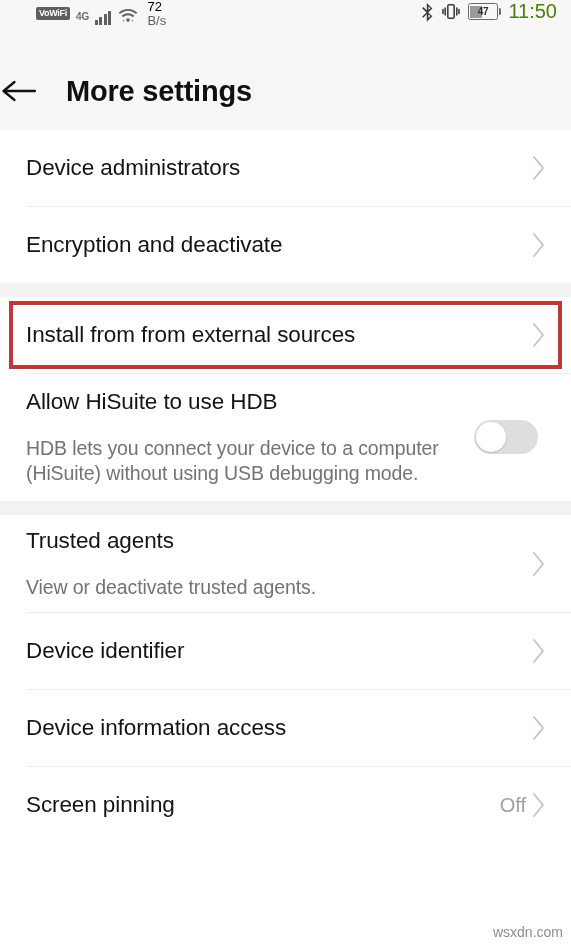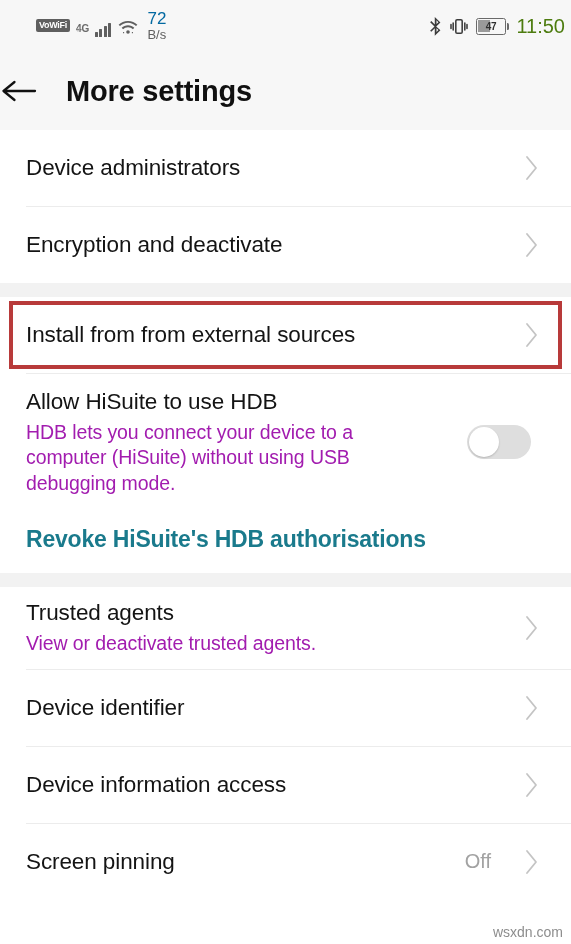--- a/index.html
+++ b/index.html
@@ -8,22 +8,22 @@
     background: #ffffff;
     font-family: "Liberation Sans", sans-serif;
     -webkit-font-smoothing: antialiased;
     overflow: hidden;
   }
   .screen { width: 571px; height: 944px; position: relative; background: #ffffff; }
 
   
   .statusbar {
     height: 52px; background: #f7f7f7;
-    display: flex; align-items: center;
-    padding: 0 6px 0 36px;
+    display: flex; align-items: flex-start;
+    padding: 0 14px 0 36px;
     position: relative;
     gap: 8px;
   }
   .sb-left { display: flex; align-items: center; gap: 6px; }
   .sb-right { display: flex; align-items: center; gap: 7px; margin-left: auto; }
 
   .vowifi-badge {
     background: #5f5f5f; color: #ffffff;
     font-size: 9px; font-weight: bold;
     letter-spacing: -0.3px;
@@ -40,21 +40,21 @@
   .sig-sub { font-size: 7px; color: #b4b4b4; position: absolute; top: 11px; left: 1px; line-height:1;}
   .bars { display: flex; align-items: flex-end; gap: 1.5px; margin-left: 19px; height: 14px; }
   .bars i { width: 3px; background: #5f5f5f; display:block; border-radius: .5px; }
   .bars i:nth-child(1){ height: 5px; }
   .bars i:nth-child(2){ height: 8px; }
   .bars i:nth-child(3){ height: 11px; }
   .bars i:nth-child(4){ height: 14px; }
 
   .wifi-ico { width: 22px; height: 18px; display:block; }
   .speed { line-height: 1.05; text-align: left; margin-left: 2px; }
-  .speed .n { font-size: 17px; color: #0369a1; display:block; }
+  .speed .n { font-size: 13px; color: #000000; display:block; }
   .speed .u { font-size: 13px; color: #5f5f5f; display:block; }
 
   .bt-ico { width: 13px; height: 20px; display:block; }
   .vib-ico { width: 20px; height: 19px; display:block; }
 
   .battery { display: flex; align-items: center; }
   .batt-body {
     width: 30px; height: 17px; border: 1.6px solid #6a6a6a;
     border-radius: 2.5px; position: relative;
     display: flex; align-items: center; justify-content: center;
@@ -79,28 +79,27 @@
   .back-arrow { width: 38px; height: 30px; flex: none; }
   .page-title { font-size: 29px; color: #101010; font-weight: bold; letter-spacing: -0.2px; }
 
   
   .list { background: #ffffff; }
   .gap { height: 14px; background: #f2f2f2; }
 
   .row {
     background: #ffffff;
     display: flex; align-items: center;
-    padding: 0 32px 0 26px;
+    padding: 0 25px 0 26px;
     min-height: 76px;
     position: relative;
-    gap: 28px;
   }
   .row .texts { flex: 1 1 auto; min-width: 0; padding-right: 6px; }
   .row .title { font-size: 22.5px; color: #141414; line-height: 1.25; letter-spacing: -0.1px;}
-  .row .subtitle { font-size: 19.5px; color: #a21caf; line-height: 1.3; margin-top: 4px; letter-spacing: -0.1px;}
+  .row .subtitle { font-size: 19.5px; color: #737373; line-height: 1.3; margin-top: 20px; letter-spacing: -0.1px;}
   .row .value { font-size: 20px; color: #a2a2a2; margin-right: 6px; flex: none; }
 
   .divider { height: 1px; background: #ececec; margin-left: 26px; }
 
   .chev { width: 14px; height: 26px; flex: none; }
 
   
   .highlight-wrap { position: relative; }
   .redbox {
     position: absolute;
@@ -233,23 +232,20 @@
     <div class="row" style="padding-top:14px;padding-bottom:14px;align-items:center;">
       <div class="texts">
         <div class="title">Allow HiSuite to use HDB</div>
         <div class="subtitle">HDB lets you connect your device to a computer (HiSuite) without using USB debugging mode.</div>
       </div>
       <div class="toggle">
         <div class="knob"></div>
       </div>
     </div>
 
-    <div class="linkrow">
-      <span class="linktext">Revoke HiSuite's HDB authorisations</span>
-    </div>
 
     <div class="gap"></div>
 
     <div class="row" style="padding-top:12px;padding-bottom:12px;">
       <div class="texts">
         <div class="title">Trusted agents</div>
         <div class="subtitle">View or deactivate trusted agents.</div>
       </div>
       <svg class="chev" viewBox="0 0 14 26">
         <path d="M2 2l9 11-9 11" fill="none" stroke="#c4c4c4" stroke-width="1.8" stroke-linecap="round" stroke-linejoin="round"></path>

